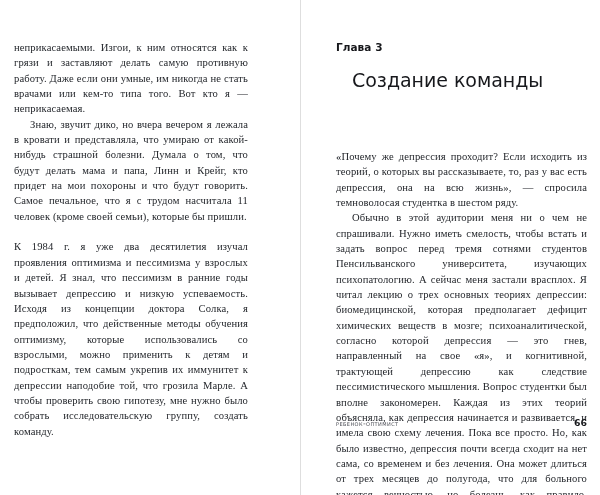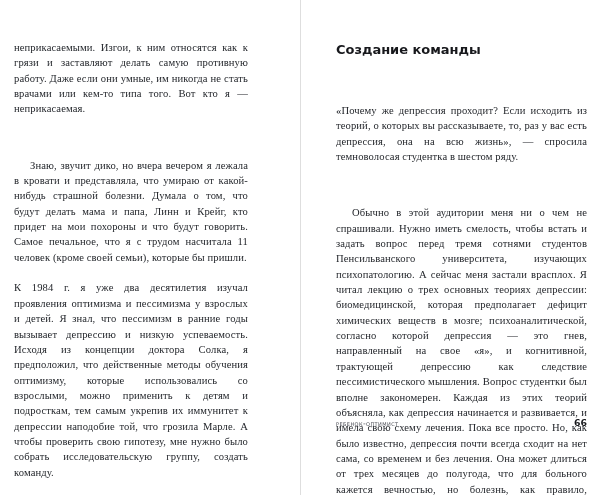--- a/index.html
+++ b/index.html
@@ -49,43 +49,43 @@
   .body-text p {
     margin: 0;
     font-size: 10.6px;
     line-height: 15.35px;
     text-align: justify;
     text-justify: inter-word;
     hyphens: manual;
     letter-spacing: 0.01em;
     color: #24272c;
   }
-  .body-text p.indent { text-indent: 16px; margin-top: 41px; }
+  .body-text p.indent { text-indent: 16px; }
   .body-text p.noindent { text-indent: 0; }
 
   .block-gap { height: 15.35px; }
 
   
   .chapter-head {
     font-family: "DejaVu Sans", "Liberation Sans", sans-serif;
     color: #17181c;
   }
   .chapter-label {
     font-size: 10.5px;
     font-weight: 700;
     line-height: 14px;
     letter-spacing: 0.005em;
     margin: 0 0 5px 0;
   }
   .chapter-title {
-    font-size: 13px;
-    font-weight: 700;
+    font-size: 19px;
+    font-weight: 400;
     line-height: 20px;
     letter-spacing: -0.002em;
-    margin: 0;
+    margin: 16px;
   }
   .head-space { height: 43px; }
 
   
   .page-footer {
     position: absolute;
     left: 36px;
     right: 13px;
     bottom: 31px;
     display: flex;
@@ -123,20 +123,21 @@
 
       <div class="block-gap"></div>
 
       <p class="noindent">К 1984 г. я уже два десятилетия изучал проявления оптимизма и пессимизма у взрослых и детей. Я знал, что пессимизм в ранние годы вызывает депрессию и низкую успеваемость. Исходя из концепции доктора Солка, я предположил, что действенные методы обучения оптимизму, которые использовались со взрослыми, можно применить к детям и подросткам, тем самым укрепив их иммунитет к депрессии наподобие той, что грозила Марле. А чтобы проверить свою гипотезу, мне нужно было собрать исследовательскую группу, создать команду.</p>
     </div>
   </div>
 
   <div class="page page-right">
 
     <div class="chapter-head">
+      <p class="chapter-label">Глава 3</p>
       <h1 class="chapter-title">Создание команды</h1>
     </div>
 
     <div class="head-space"></div>
 
     <div class="body-text">
       <p class="noindent">«Почему же депрессия проходит? Если исходить из теорий, о которых вы рассказываете, то, раз у вас есть депрессия, она на всю жизнь», — спросила темноволосая студентка в шестом ряду.</p>
       <p class="indent">Обычно в этой аудитории меня ни о чем не спрашивали. Нужно иметь смелость, чтобы встать и задать вопрос перед тремя сотнями студентов Пенсильванского университета, изучающих психопатологию. А сейчас меня застали врасплох. Я читал лекцию о трех основных теориях депрессии: биомедицинской, которая предполагает дефицит химических веществ в мозге; психоаналитической, согласно которой депрессия — это гнев, направленный на свое «я», и когнитивной, трактующей депрессию как следствие пессимистического мышления. Вопрос студентки был вполне закономерен. Каждая из этих теорий объясняла, как депрессия начинается и развивается, и имела свою схему лечения. Пока все просто. Но, как было известно, депрессия почти всегда сходит на нет сама, со временем и без лечения. Она может длиться от трех месяцев до полугода, что для больного кажется вечностью, но болезнь, как правило, проходит. Какое же у рассматриваемых теорий есть тому объяснение?</p>
     </div>
 

